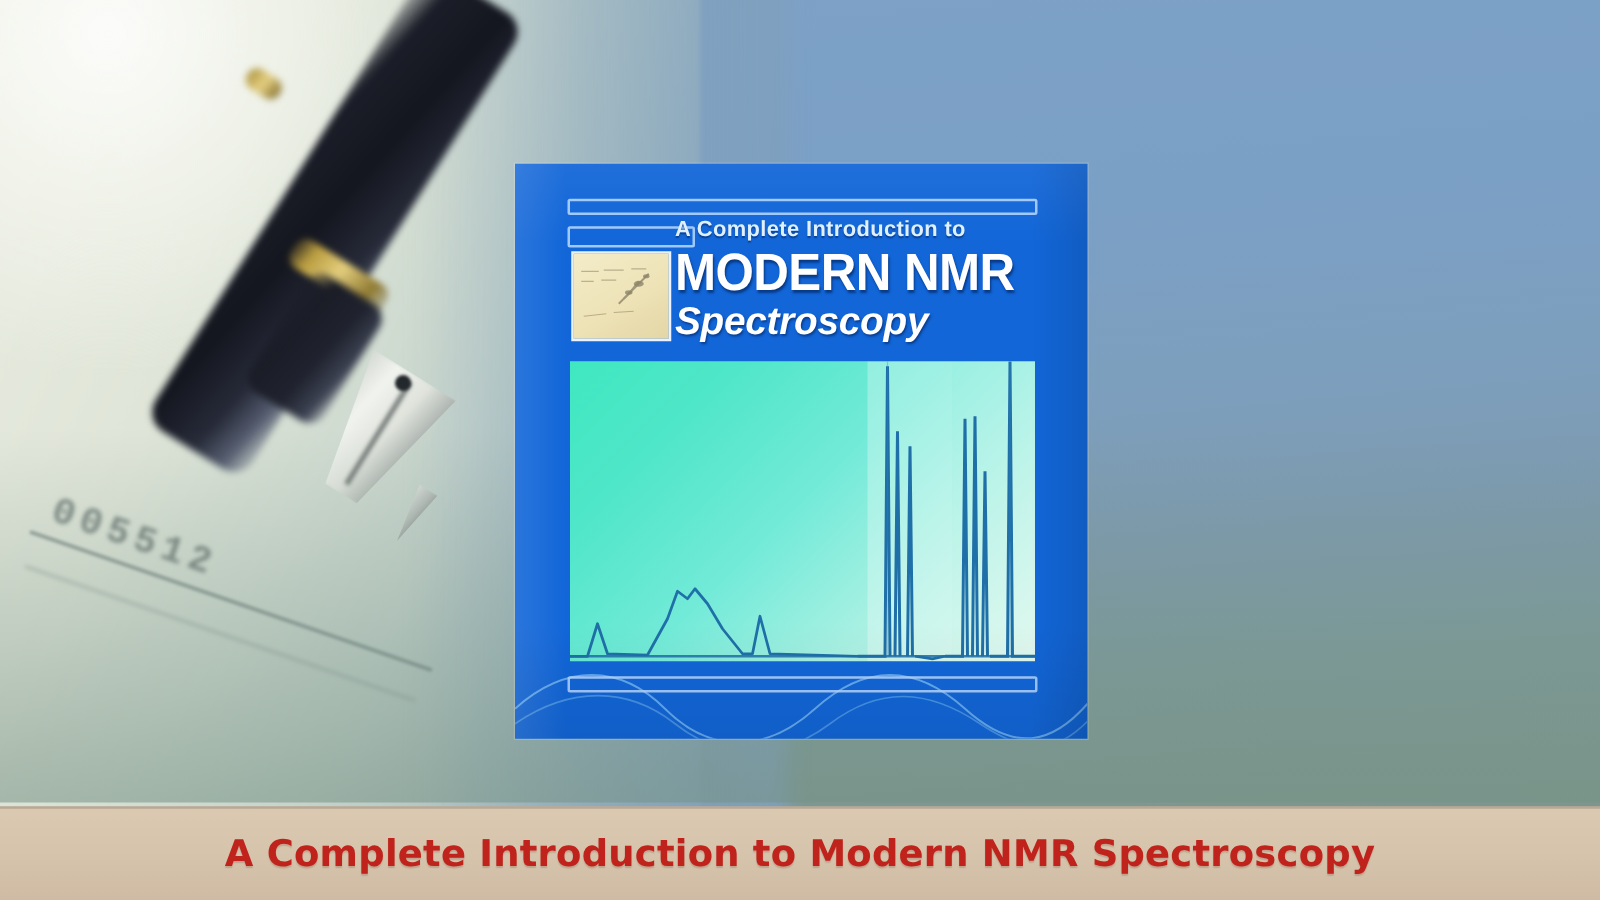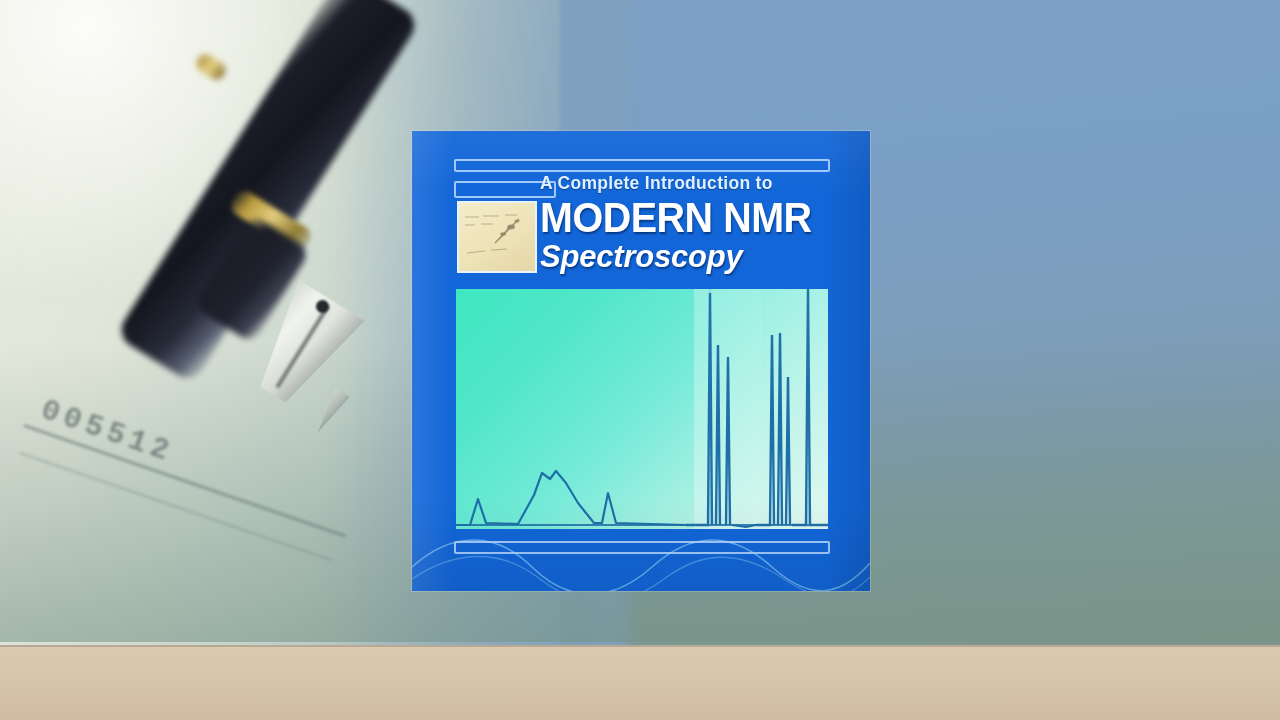--- a/index.html
+++ b/index.html
@@ -499,15 +499,16 @@
       <path d="M0 44 C 40 8, 84 8, 120 44 S 200 80, 240 44 S 320 8, 360 44 S 430 72, 458 40" stroke="#7fc0f7" stroke-width="1.6" fill="none" opacity="0.75"></path>
       <path d="M0 56 C 44 26, 90 26, 128 56 S 212 86, 252 56 S 330 28, 372 56 S 436 76, 458 54" stroke="#6fb6f2" stroke-width="1.3" fill="none" opacity="0.55"></path>
     </svg>
 
     <div class="rule-bottom"></div>
     <div class="cover-inner-tint"></div>
   </div>
 
   <div id="caption-band">
     <div class="band-top-edge"></div>
+    <div id="caption-text">A Complete Introduction to Modern NMR Spectroscopy</div>
   </div>
 
 </div>
 
 </body></html>

